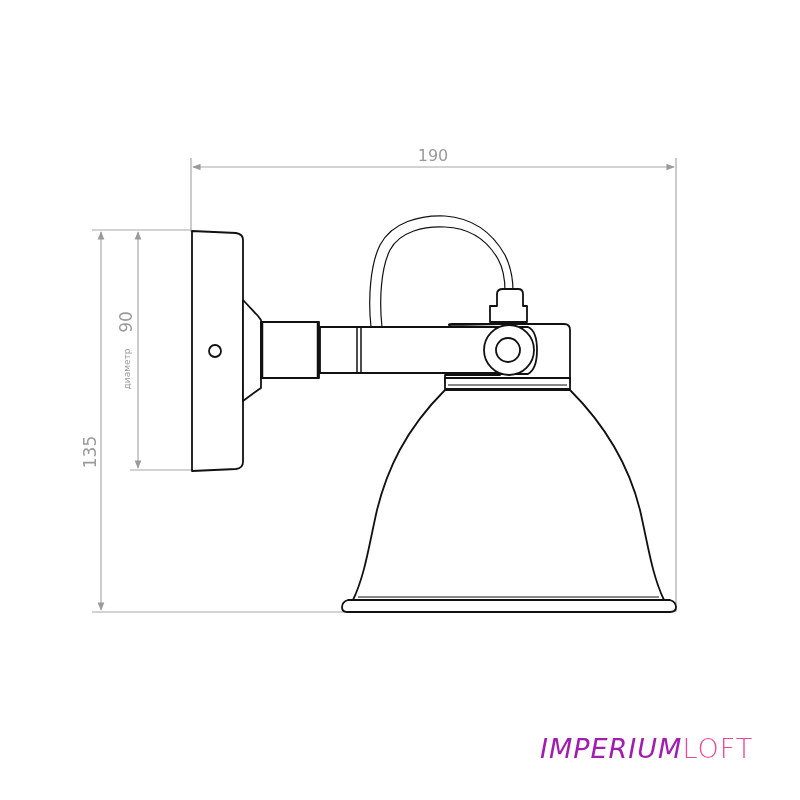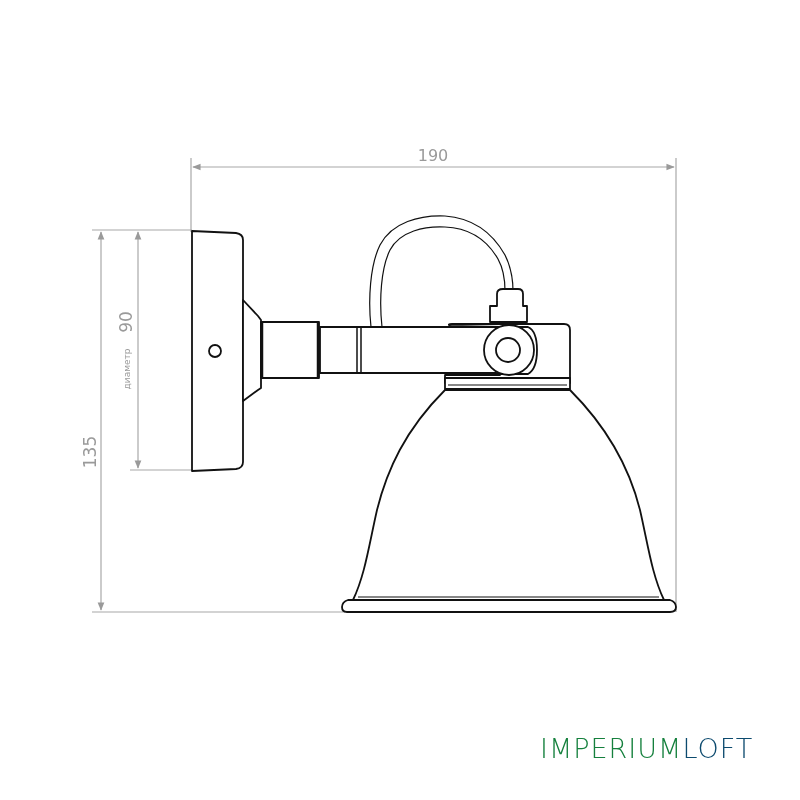--- a/index.html
+++ b/index.html
@@ -1,21 +1,21 @@
 <!DOCTYPE html>
 <html><head>
   <meta charset="utf-8">
   <style>
     html, body { margin: 0; padding: 0; background: #ffffff; }
     body { width: 800px; height: 800px; position: relative; overflow: hidden; font-family: "DejaVu Sans", sans-serif; }
     #drawing { position: absolute; left: 0; top: 0; }
     .dim-text { fill: #9a9a9a; font-family: "DejaVu Sans", sans-serif; }
     .brand { position: absolute; left: 540px; top: 733px; font-family: "DejaVu Sans", sans-serif; font-size: 27px; letter-spacing: 1px; font-weight: 300; }
-    .brand .a { color: #15803d; }
-    .brand .b { color: #0c4a6e; }
+    .brand .a { color: #a21caf; font-style: italic; }
+    .brand .b { color: #ec4899; }
   </style>
 </head>
 <body>
 
 <svg id="drawing" width="800" height="800" viewBox="0 0 800 800" xmlns="http://www.w3.org/2000/svg">
   <defs>
     <marker id="arr" viewBox="0 0 10 10" refX="9" refY="5" markerWidth="7" markerHeight="7" orient="auto-start-reverse">
       <path d="M0,1 L10,5 L0,9 z" fill="#9a9a9a"></path>
     </marker>
   </defs>

